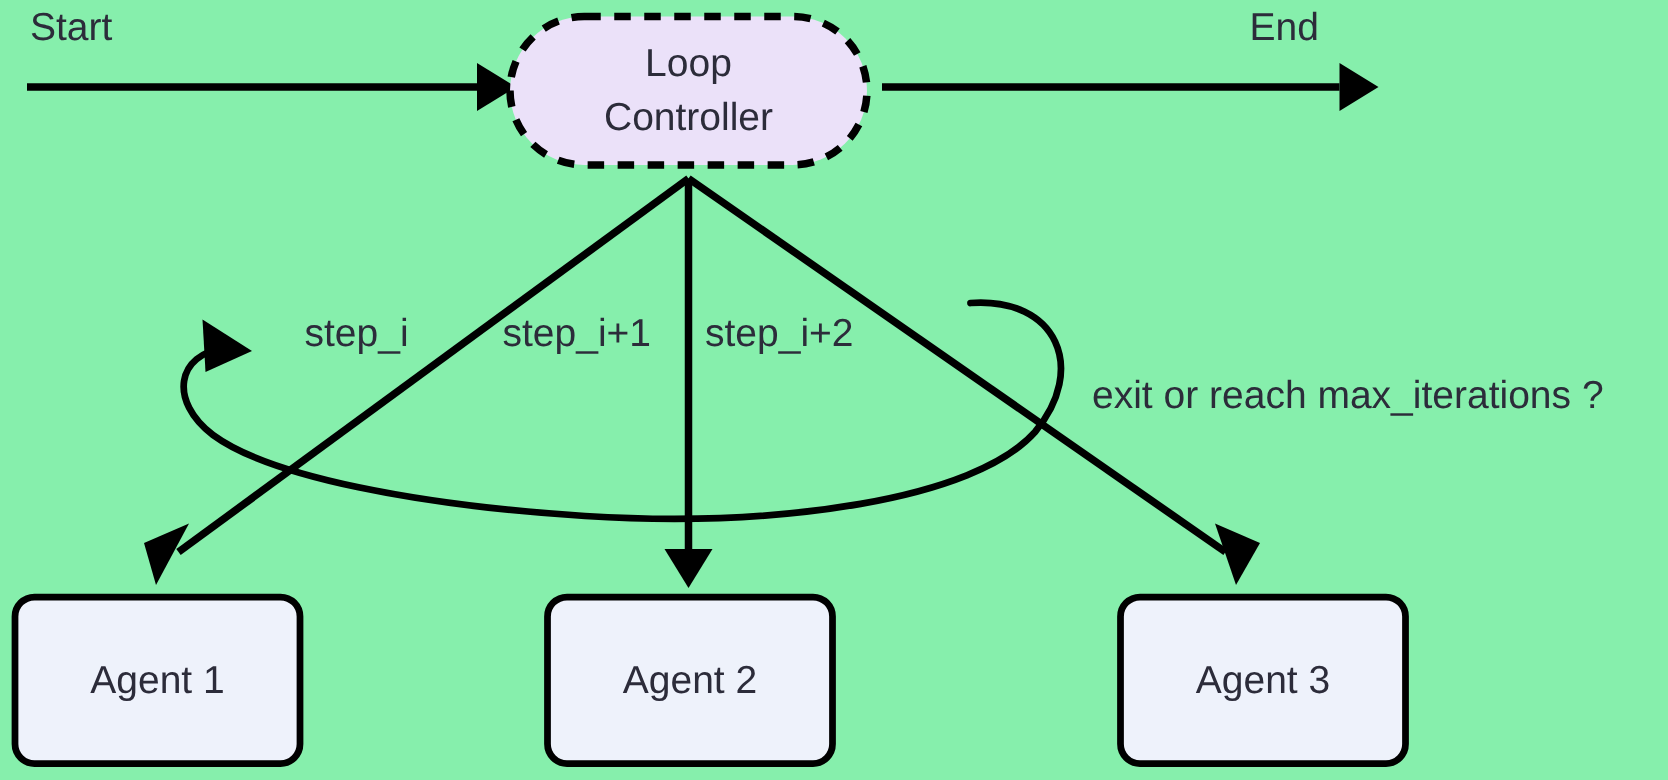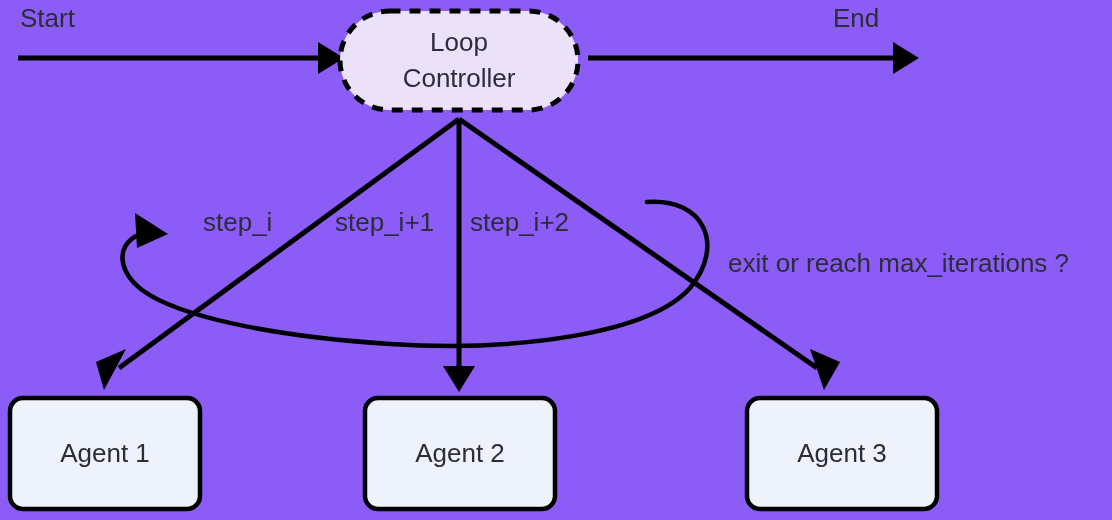--- a/index.html
+++ b/index.html
@@ -11,21 +11,21 @@
   body {
     width: 1112px;
     height: 520px;
     overflow: hidden;
     font-family: "Liberation Sans", "DejaVu Sans", sans-serif;
   }
   #diagram-root {
     position: relative;
     width: 1112px;
     height: 520px;
-    background: #8b5cf6;
+    background: #86efac;
   }
   svg#diagram-svg {
     position: absolute;
     top: 0;
     left: 0;
     width: 1112px;
     height: 520px;
     display: block;
   }
   .edge-line {

